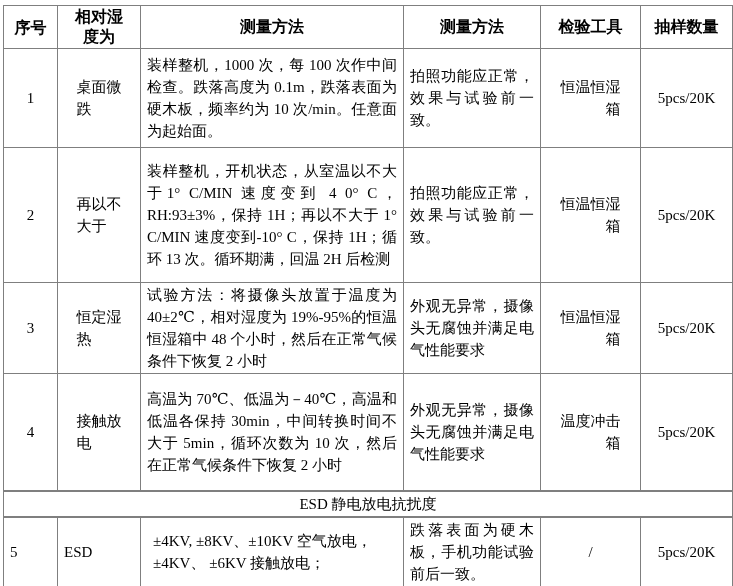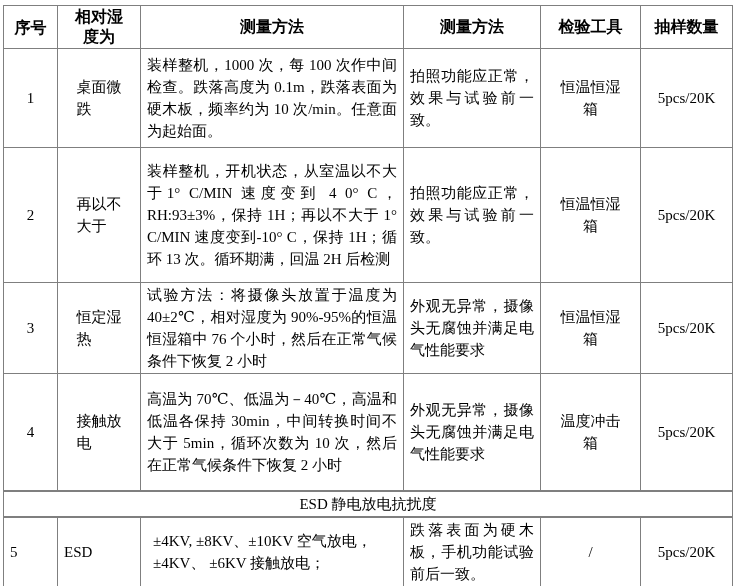--- a/index.html
+++ b/index.html
@@ -49,21 +49,21 @@
   
   .w3 {
     display: inline-block;
     max-width: 3em;
     text-align: left;
     vertical-align: middle;
   }
   .w4 {
     display: inline-block;
     max-width: 4em;
-    text-align: center;
+    text-align: right;
     vertical-align: middle;
   }
   .hdr3 {
     display: inline-block;
     max-width: 3.2em;
     text-align: center;
     vertical-align: middle;
   }
   tr.section-row td {
     text-align: center;
@@ -109,21 +109,21 @@
         <td class="c">2</td>
         <td class="c"><span class="w3">再以不大于</span></td>
         <td class="j">装样整机，开机状态，从室温以不大于1° C/MIN 速度变到 4 0° C，RH:93±3%，保持 1H；再以不大于 1° C/MIN 速度变到-10° C，保持 1H；循环 13 次。循环期满，回温 2H 后检测</td>
         <td class="j">拍照功能应正常，效果与试验前一致。</td>
         <td class="c"><span class="w4">恒温恒湿箱</span></td>
         <td class="c">5pcs/20K</td>
       </tr>
       <tr style="height:90px">
         <td class="c">3</td>
         <td class="c"><span class="w3">恒定湿热</span></td>
-        <td class="j">试验方法：将摄像头放置于温度为 40±2℃，相对湿度为 90%-95%的恒温恒湿箱中 76 个小时，然后在正常气候条件下恢复 2 小时</td>
+        <td class="j">试验方法：将摄像头放置于温度为 40±2℃，相对湿度为 19%-95%的恒温恒湿箱中 48 个小时，然后在正常气候条件下恢复 2 小时</td>
         <td class="j">外观无异常，摄像头无腐蚀并满足电气性能要求</td>
         <td class="c"><span class="w4">恒温恒湿箱</span></td>
         <td class="c">5pcs/20K</td>
       </tr>
       <tr style="height:117px">
         <td class="c">4</td>
         <td class="c"><span class="w3">接触放电</span></td>
         <td class="j">高温为 70℃、低温为－40℃，高温和低温各保持 30min，中间转换时间不大于 5min，循环次数为 10 次，然后在正常气候条件下恢复 2 小时</td>
         <td class="j">外观无异常，摄像头无腐蚀并满足电气性能要求</td>
         <td class="c"><span class="w4">温度冲击箱</span></td>

